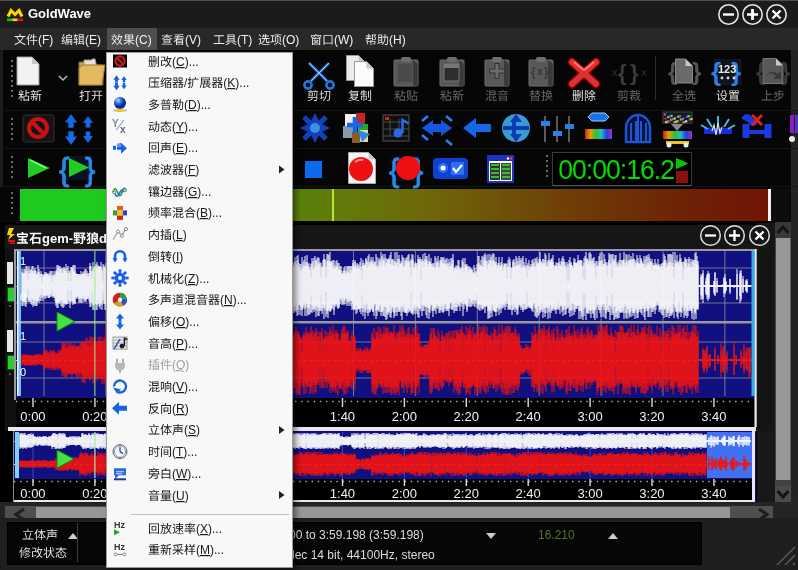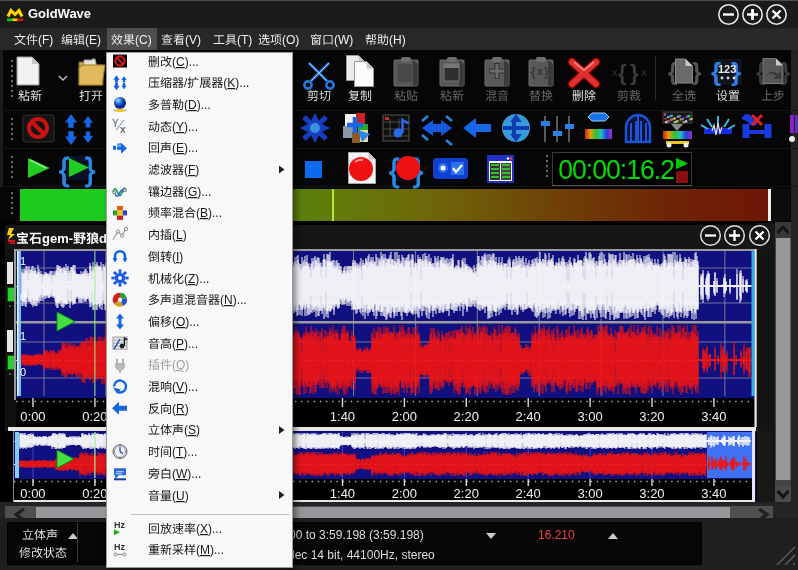--- a/index.html
+++ b/index.html
@@ -639,21 +639,21 @@
       <use href="#c4fee" x="0.0"></use>
       <use href="#c6539" x="12.0"></use>
       <use href="#c72b6" x="24.0"></use>
       <use href="#c6001" x="36.0"></use>
     </g>
   </svg>
 <div class="ab" style="left:289px;top:528px;font-size:12px;color:#dcdcdc;">00 to 3:59.198 (3:59.198)</div>
 <svg style="position:absolute;left:484px;top:531px;" width="14" height="10" viewBox="0 0 14 10">
     <path d="M2 2 l5 6 5 -6z" fill="#ccc"></path>
   </svg>
-<div class="ab" style="left:538px;top:528px;font-size:12px;color:#ef4444;">16.210</div>
+<div class="ab" style="left:538px;top:528px;font-size:12px;color:#4d7c0f;">16.210</div>
 <svg style="position:absolute;left:606px;top:531px;" width="14" height="10" viewBox="0 0 14 10">
     <path d="M2 8 l5 -6 5 6z" fill="#ccc"></path>
   </svg>
 <div class="ab" style="left:292px;top:548px;font-size:12px;color:#dcdcdc;">lec 14 bit, 44100Hz, stereo</div>
 <svg style="position:absolute;left:775px;top:545px;" width="22" height="22" viewBox="0 0 22 22">
     <path d="M20 2 L2 20 M20 10 L10 20 M20 18 L18 20" stroke="#5a5a5a" stroke-width="1.5"></path>
   </svg>
 <div style="position:absolute;left:106px;top:52px;width:185px;height:514px;background:#f8f8f8;border:1px solid #9a9a9a;box-shadow:3px 3px 6px rgba(0,0,0,0.45);"></div>
 <svg style="position:absolute;left:148.0px;top:49.5px;overflow:visible" width="54" height="21" viewBox="0 0 54 21">
     <g transform="translate(0,16)" fill="#1a1a1a">

